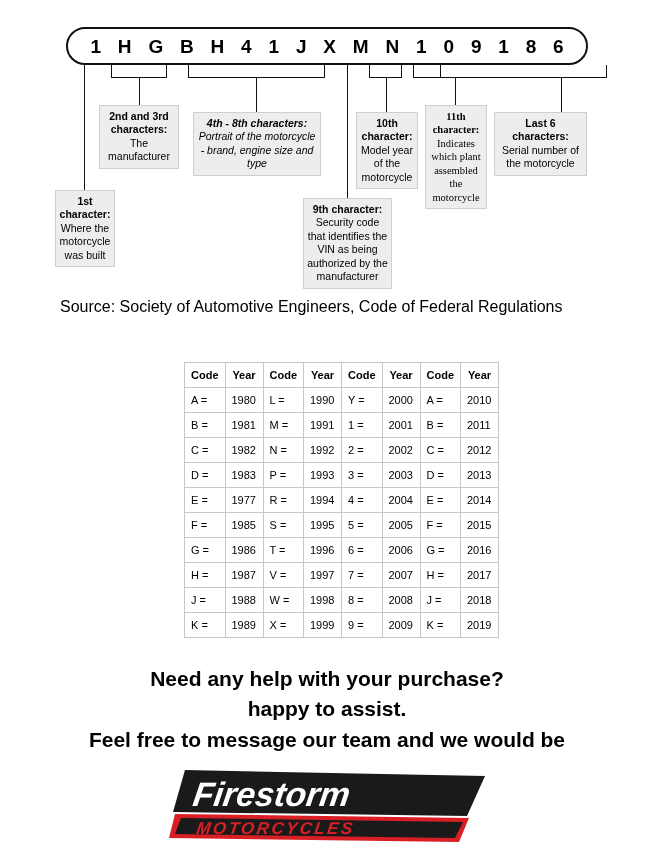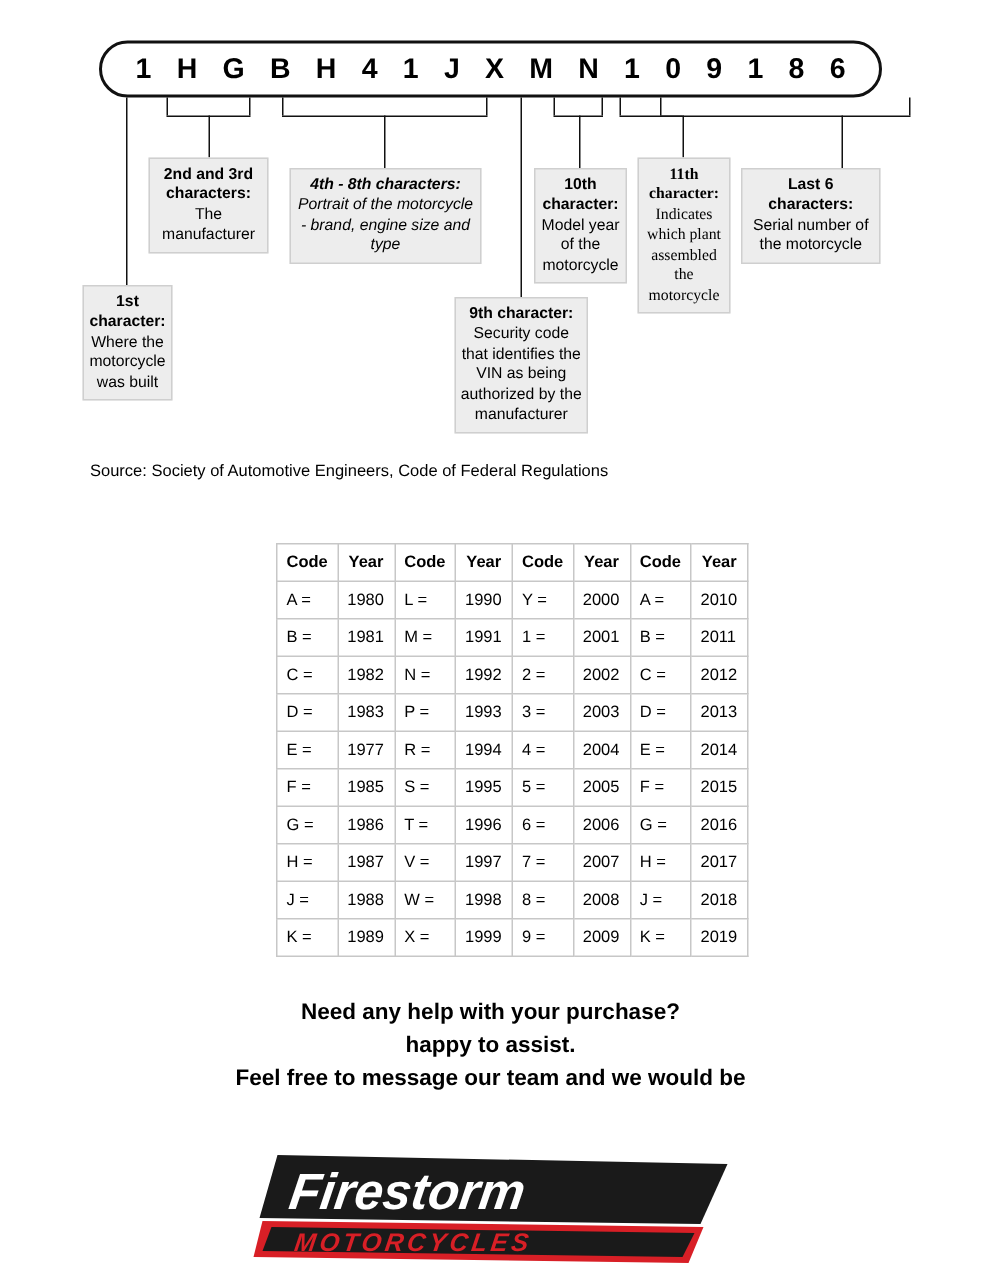--- a/index.html
+++ b/index.html
@@ -56,22 +56,22 @@
     font-size: 10.5px;
     line-height: 1.28;
     color: #000;
     padding: 4px 3px;
   }
   .callout .hd { font-weight: bold; display: block; }
 
   
   .source {
     position: absolute;
-    left: 60px; top: 308px;
-    font-size: 11px;
+    left: 60px; top: 298px;
+    font-size: 16px;
     color: #000;
   }
 
   
   .table-wrap {
     position: absolute;
     left: 184px; top: 362px;
   }
   table.codes {
     border-collapse: collapse;
@@ -93,21 +93,21 @@
   }
   table.codes td.code { width: 40px; }
   table.codes td.year { width: 38px; }
 
   
   .help {
     position: absolute;
     left: 0; top: 664px;
     width: 654px;
     text-align: center;
-    font-size: 15px;
+    font-size: 21px;
     font-weight: bold;
     line-height: 1.45;
     color: #000;
   }
 
   
   .logo {
     position: absolute;
     left: 167px; top: 768px;
     width: 320px; height: 78px;

